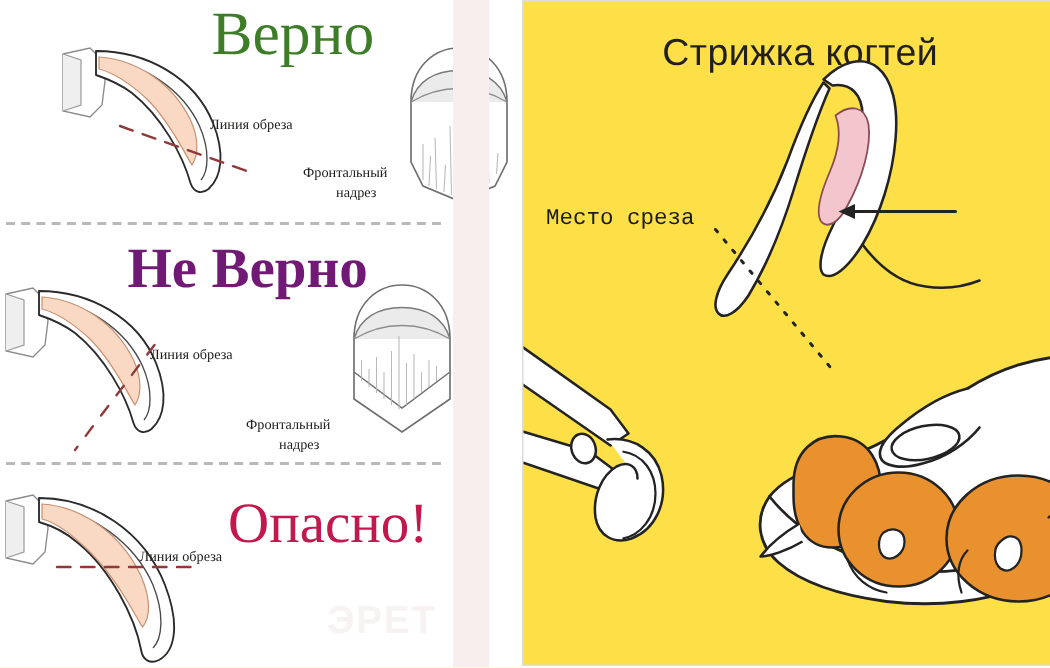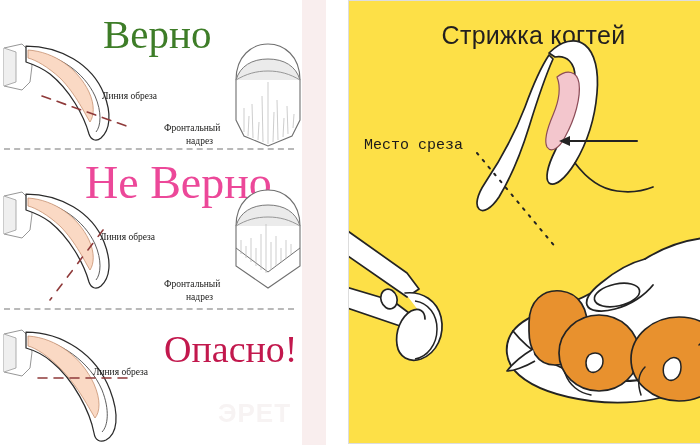--- a/index.html
+++ b/index.html
@@ -26,21 +26,21 @@
     top: 0;
     width: 302px;
     height: 445px;
     background: #ffffff;
   }
   .panel {
     position: absolute;
     left: 0;
     width: 302px;
   }
-  #panel-correct  { top: 12px;   height: 148px; }
+  #panel-correct  { top: 0px;   height: 148px; margin-left: 38px; }
   #panel-wrong    { top: 148px; height: 160px; }
   #panel-danger   { top: 308px; height: 137px; }
 
   .panel-divider {
     position: absolute;
     left: 4px;
     right: 8px;
     top: 0;
     height: 0;
     border-top: 2px dashed #b9b9b9;
@@ -53,25 +53,26 @@
     line-height: 1;
     white-space: nowrap;
   }
   #title-correct {
     left: 103px; top: 2px;
     font-size: 41px;
     color: #3e7d28;
   }
   #title-wrong {
     left: 85px; top: 12px;
-    font-size: 46px;
-    color: #ec4899;
+    font-size: 38px;
+    color: #701a75;
+    font-weight: bold;
   }
   #title-danger {
-    left: 164px; top: 22px;
+    left: 152px; top: 22px;
     font-size: 38px;
     color: #c2184d;
   }
 
   .claw-svg {
     position: absolute;
     left: 0;
     top: 0;
     overflow: visible;
   }

